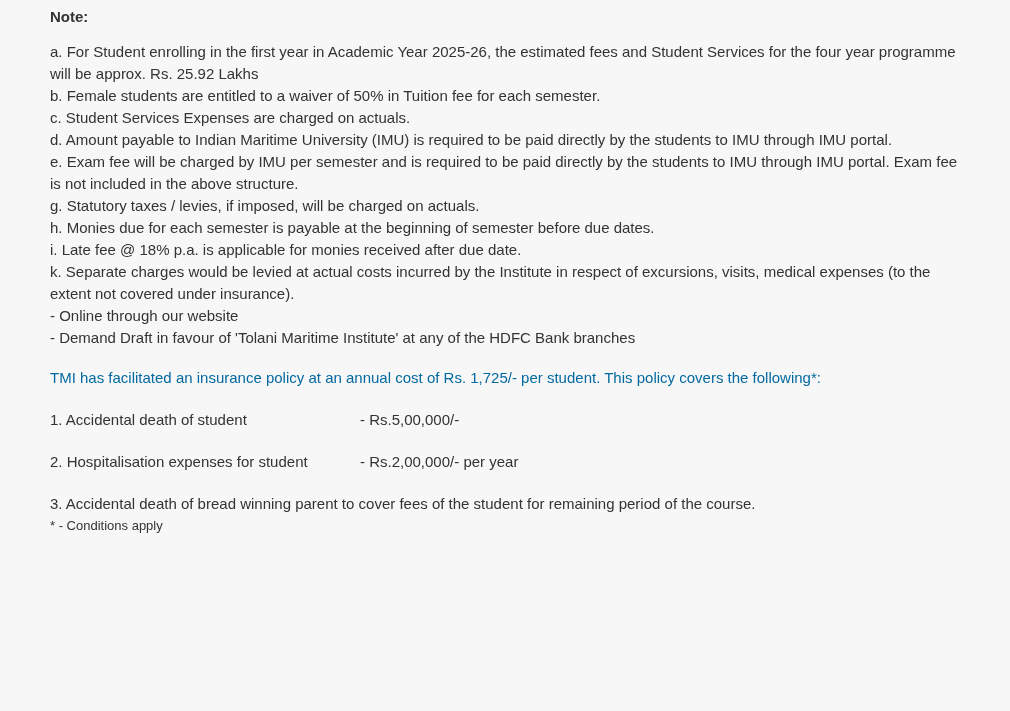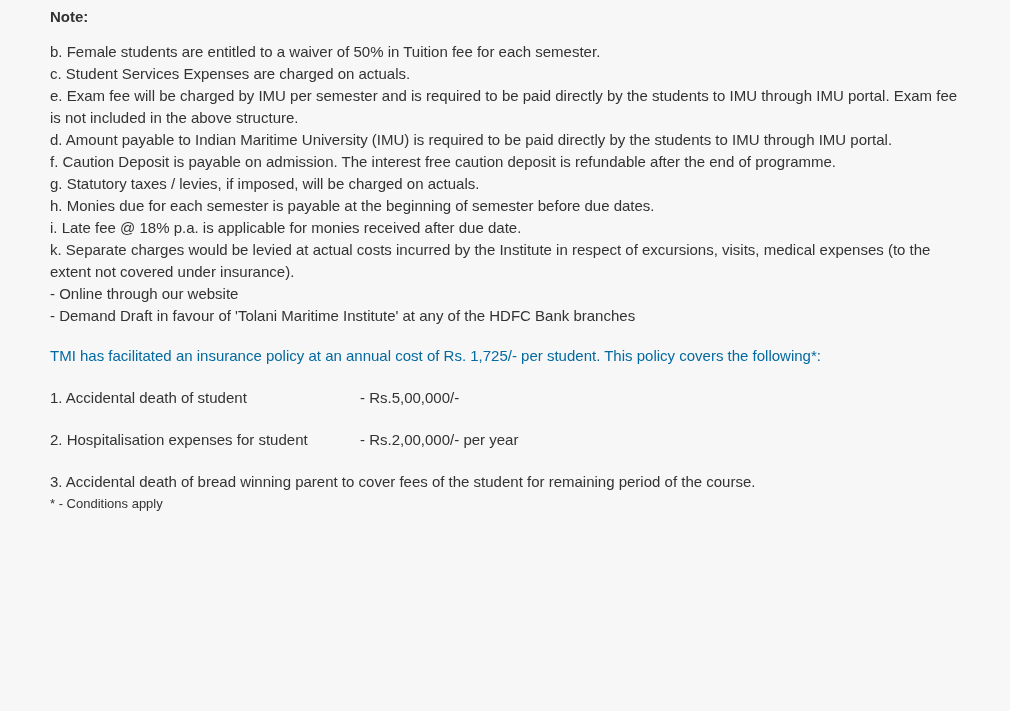--- a/index.html
+++ b/index.html
@@ -93,25 +93,25 @@
   }
 </style>
 </head>
 <body>
 
 <div class="page">
 
   <div class="note-heading">Note:</div>
 
   <ul class="note-list">
+    <li>a. For Student enrolling in the first year in Academic Year 2025-26, the estimated fees and Student Services for the four year programme will be approx. Rs. 25.92 Lakhs</li>
     <li>b. Female students are entitled to a waiver of 50% in Tuition fee for each semester.</li>
     <li>c. Student Services Expenses are charged on actuals.</li>
+    <li>d. Amount payable to Indian Maritime University (IMU) is required to be paid directly by the students to IMU through IMU portal.</li>
     <li>e. Exam fee will be charged by IMU per semester and is required to be paid directly by the students to IMU through IMU portal. Exam fee is not included in the above structure.</li>
-    <li>d. Amount payable to Indian Maritime University (IMU) is required to be paid directly by the students to IMU through IMU portal.</li>
-    <li>f. Caution Deposit is payable on admission. The interest free caution deposit is refundable after the end of programme.</li>
     <li>g. Statutory taxes / levies, if imposed, will be charged on actuals.</li>
     <li>h. Monies due for each semester is payable at the beginning of semester before due dates.</li>
     <li>i. Late fee @ 18% p.a. is applicable for monies received after due date.</li>
     <li>k. Separate charges would be levied at actual costs incurred by the Institute in respect of excursions, visits, medical expenses (to the extent not covered under insurance).</li>
     <li class="sub-item">- Online through our website</li>
     <li class="sub-item">- Demand Draft in favour of 'Tolani Maritime Institute' at any of the HDFC Bank branches</li>
   </ul>
 
 
   <p class="intro-para">TMI has facilitated an insurance policy at an annual cost of Rs. 1,725/- per student. This policy covers the following*:</p>

